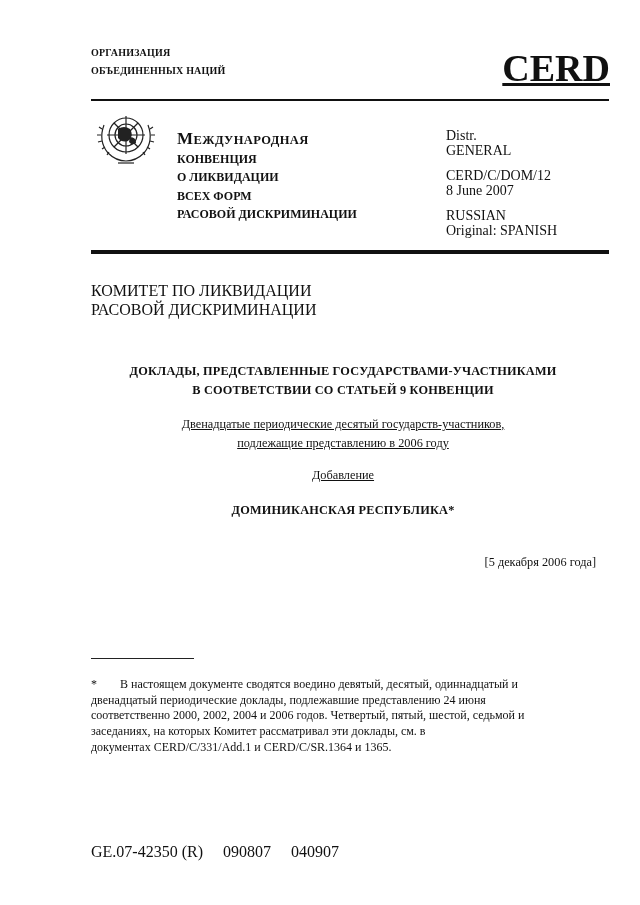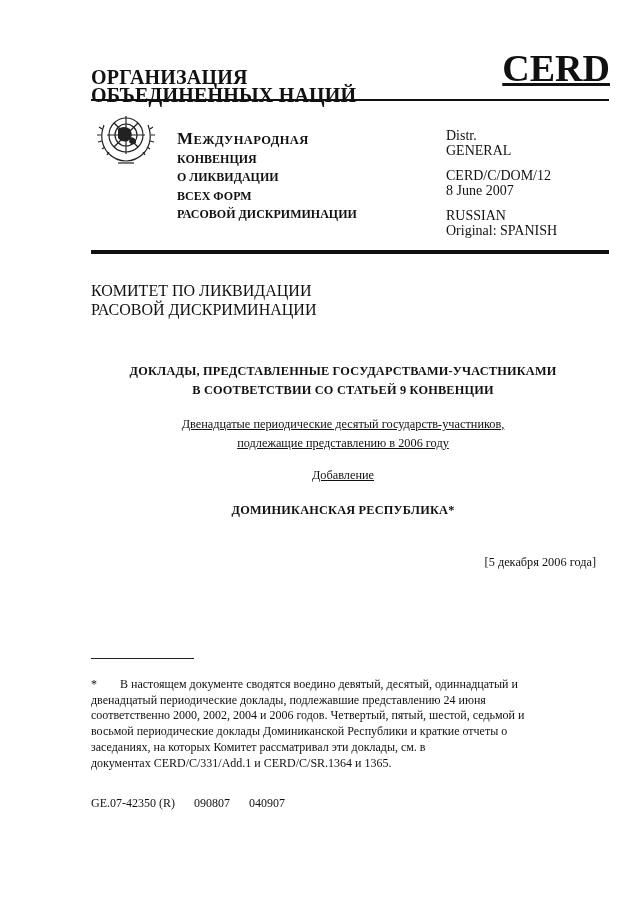--- a/index.html
+++ b/index.html
@@ -1,39 +1,39 @@
 <!DOCTYPE html>
 <html><head>
   <meta charset="utf-8">
   <style>
     html, body { margin: 0; padding: 0; background: #ffffff; }
     body { width: 640px; height: 905px; position: relative; overflow: hidden;
            font-family: "Liberation Serif", "DejaVu Serif", serif; color: #111; }
     .abs { position: absolute; }
-    .org { left: 91px; top: 44px; font-weight: bold; font-size: 20px; line-height: 18px; letter-spacing: 0.2px; margin-top: 24px; }
+    .org { left: 91px; top: 44px; font-weight: bold; font-size: 10px; line-height: 18px; letter-spacing: 0.2px; }
     .cerd { right: 30px; top: 46px; font-weight: bold; font-size: 38px; line-height: 44px; text-decoration: underline; }
     .rule-top { left: 91px; top: 99px; width: 518px; height: 2px; background: #111; }
     .rule-mid { left: 91px; top: 250px; width: 518px; height: 4px; background: #111; }
     .emblem { left: 94px; top: 111px; width: 64px; height: 56px; }
     .conv { left: 177px; top: 130px; font-weight: bold; font-size: 12px; line-height: 18.5px; }
     .conv .first { font-size: 12.5px; letter-spacing: 0.4px; }
     .conv .first .big { font-size: 17px; }
     .distr { left: 446px; top: 129px; font-size: 14px; line-height: 14.5px; }
     .distr .gap { height: 11px; }
     .committee { left: 91px; top: 282px; font-size: 16px; line-height: 18.5px; }
     .title { left: 0; width: 686px; top: 362px; text-align: center; font-weight: bold; font-size: 12.3px; line-height: 18.5px; letter-spacing: 0.2px; }
     .subtitle { left: 0; width: 686px; top: 415px; text-align: center; font-size: 12.3px; line-height: 18.5px; }
     .subtitle span, .addendum span { text-decoration: underline; }
     .addendum { left: 0; width: 686px; top: 468px; text-align: center; font-size: 12.3px; }
     .country { left: 0; width: 686px; top: 503px; text-align: center; font-weight: bold; font-size: 12.3px; letter-spacing: 0.2px; }
     .date { right: 44px; top: 539px; font-size: 12.3px; margin-top: 16px; }
     .fn-rule { left: 91px; top: 658px; width: 103px; height: 1px; background: #222; }
     .footnote { left: 91px; top: 677px; width: 490px; font-size: 12px; line-height: 15.7px; }
     .footnote .star { display: inline-block; width: 29px; }
-    .job { left: 91px; top: 796px; font-size: 12px; }
+    .job { left: 91px; top: 843px; font-size: 16px; }
     .job span { margin-right: 16px; }
   </style>
 </head>
 <body>
 
 <div class="abs org">
   <div>ОРГАНИЗАЦИЯ</div>
   <div>ОБЪЕДИНЕННЫХ НАЦИЙ</div>
 </div>
 <div class="abs cerd">CERD</div>
@@ -101,21 +101,20 @@
 <div class="abs country">ДОМИНИКАНСКАЯ РЕСПУБЛИКА*</div>
 
 <div class="abs date">[5 декабря 2006 года]</div>
 
 <div class="abs fn-rule"></div>
 
 <div class="abs footnote">
   <div><span class="star">*</span><span>В настоящем документе сводятся воедино девятый, десятый, одиннадцатый и</span></div>
   <div>двенадцатый периодические доклады, подлежавшие представлению 24 июня</div>
   <div>соответственно 2000, 2002, 2004 и 2006 годов.  Четвертый, пятый, шестой, седьмой и</div>
-  <div>восьмой периодические доклады Доминиканской Республики и краткие отчеты о</div>
   <div>заседаниях, на которых Комитет рассматривал эти доклады, см. в</div>
   <div>документах CERD/C/331/Add.1 и CERD/C/SR.1364 и 1365.</div>
 </div>
 
 <div class="abs job">
   <span>GE.07-42350 (R)</span>
   <span>090807</span>
   <span>040907</span>
 </div>
 

